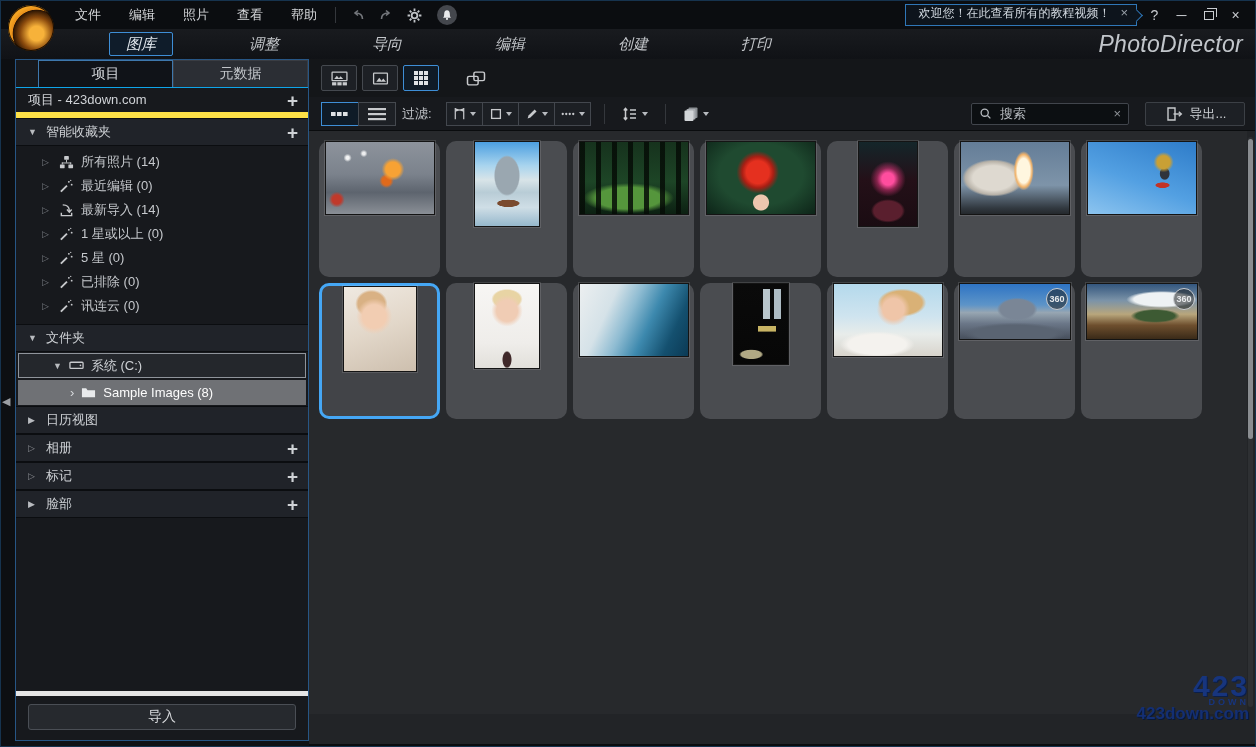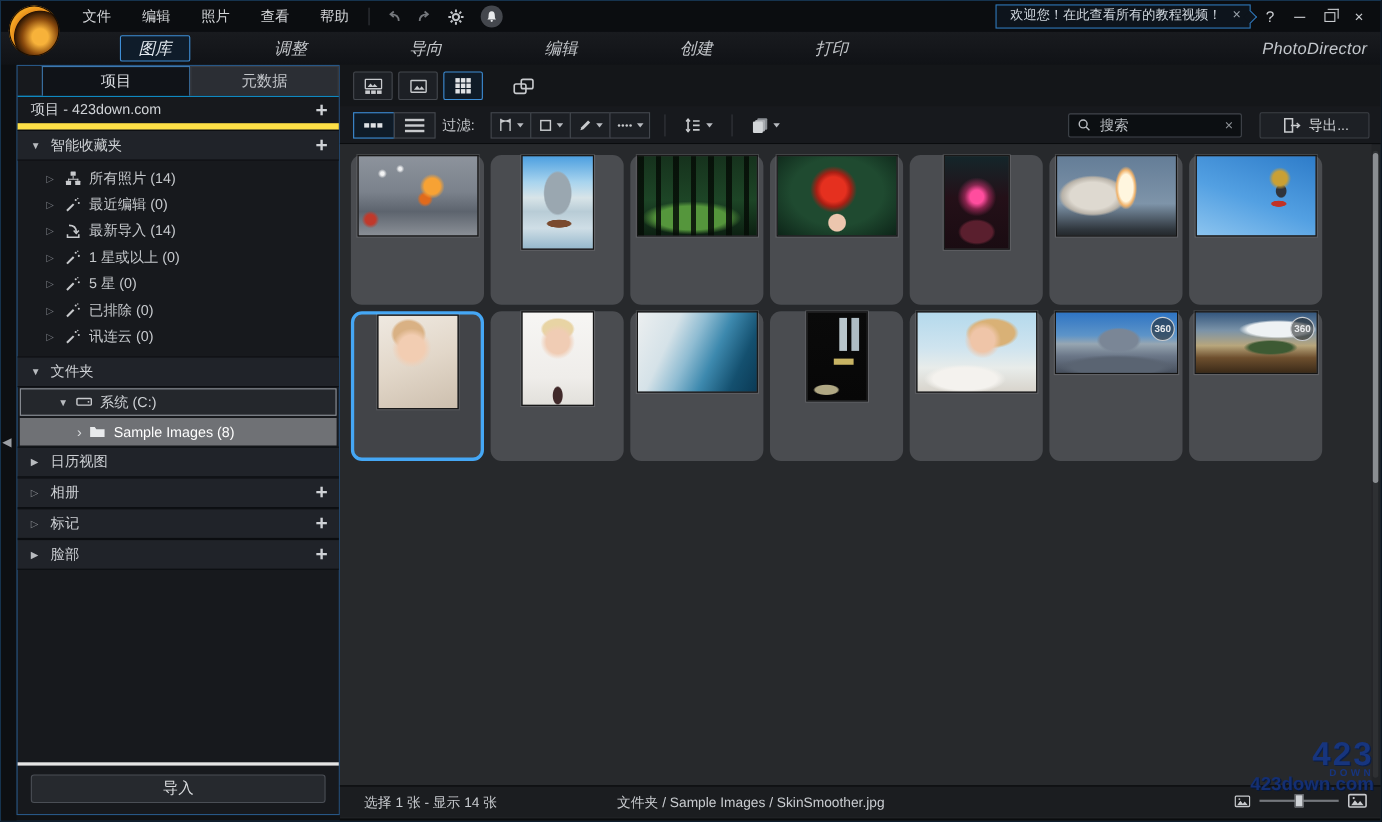--- a/index.html
+++ b/index.html
@@ -22,21 +22,21 @@
   .tip-tail{width:9px;height:9px;border-top:1px solid #2f77b8;border-right:1px solid #2f77b8;background:#0d141c;transform:rotate(45deg);margin-left:-5px;}
   .winbtn{color:#c9ccd0;font-size:14px;width:27px;text-align:center;}
   .ic-restore{position:relative;width:10px;height:9px;border:1px solid #c9ccd0;display:inline-block;}
   .ic-restore::before{content:"";position:absolute;left:2px;top:-4px;width:9px;height:8px;border-top:1px solid #c9ccd0;border-right:1px solid #c9ccd0;}
 
   
   .tabbar{position:absolute;left:0;top:28px;width:1256px;height:30px;background:linear-gradient(180deg,#191b1f,#101216);display:flex;align-items:center;font-style:italic;}
   .tabs{display:flex;margin-left:108px;gap:59px;align-items:center;}
   .mtab{color:#c3c6ca;font-size:15px;width:64px;height:24px;display:flex;align-items:center;justify-content:center;}
   .mtab.active{border:1px solid #3e8ed6;background:#0f1c2a;color:#e2e8ee;border-radius:2px;}
-  .brand{position:absolute;right:14px;top:0;height:30px;display:flex;align-items:center;color:#c2c6cb;font-size:15px;letter-spacing:.3px;}
+  .brand{position:absolute;right:14px;top:0;height:30px;display:flex;align-items:center;color:#c2c6cb;font-size:23px;letter-spacing:.3px;}
 
   
   .lstrip{position:absolute;left:0;top:58px;width:14px;height:689px;background:#0d0f12;}
   .lstrip .col{position:absolute;left:1px;top:336px;color:#9b9ea3;font-size:11px;}
 
   
   .sidebar{position:absolute;left:14px;top:58px;width:294px;height:682px;background:#17191d;border:1px solid #275685;display:flex;flex-direction:column;}
   .stabs{display:flex;height:28px;padding-left:22px;border-bottom:1px solid #0ea5e9;}
   .stab{flex:1;display:flex;align-items:center;justify-content:center;font-size:14px;color:#c2c5c9;background:#2b2e34;border:1px solid #3a3d43;border-bottom:none;}
   .stab.active{background:#101318;border:1px solid #3e78ad;border-bottom:none;color:#d8dbdf;}
@@ -46,21 +46,21 @@
   .sec .arr{width:18px;font-size:9px;color:#b8bbbf;}
   .sec .arr.open-o{color:#8a8d92;}
   .tree{padding:4px 0 6px 0;}
   .trow{height:24px;display:flex;align-items:center;padding-left:26px;color:#c6c9cd;font-size:13px;gap:7px;}
   .trow .arr{font-size:9px;color:#787c82;width:10px;}
   .ticon{width:15px;height:15px;flex:0 0 15px;}
   .drive-row{height:25px;display:flex;align-items:center;gap:7px;padding-left:34px;margin:1px 2px;border:1px solid #8f949b;background:#24272c;color:#cfd2d6;font-size:13px;}
   .sample-row{height:25px;display:flex;align-items:center;gap:7px;padding-left:52px;margin:1px 2px;background:#6f7175;color:#fdfdfd;font-size:13px;}
   .sample-row .chev{color:#d8dadd;font-size:13px;}
   .side-fill{flex:1;}
-  .import-zone{border-top:3px solid #e5e5e5;padding:8px 12px 10px 12px;}
+  .import-zone{border-top:5px solid #e5e5e5;padding:8px 12px 10px 12px;}
   .import-btn{width:100%;height:26px;background:#26292e;border:1px solid #4a4e55;border-radius:3px;color:#d8dadd;font-size:14px;display:flex;align-items:center;justify-content:center;}
 
   
   .main{position:absolute;left:308px;top:58px;width:948px;height:689px;background:#222427;border-right:1px solid #1e4f7d;}
   .tbar1{position:absolute;left:0;top:0;width:100%;height:38px;background:#141619;display:flex;align-items:center;padding-left:12px;gap:5px;}
   .tbar2{position:absolute;left:0;top:38px;width:100%;height:34px;background:#17191d;border-bottom:1px solid #0a0c0e;display:flex;align-items:center;padding:0 11px 0 12px;gap:6px;}
   .vbtn{width:36px;height:26px;border:1px solid #45494f;background:#1d2025;display:flex;align-items:center;justify-content:center;border-radius:2px;}
   .vbtn.active{border-color:#3e8ed6;background:#0f1b27;}
   .iconbtn{width:36px;height:26px;display:flex;align-items:center;justify-content:center;}
   .pair{display:flex;}
@@ -602,35 +602,20 @@
       <div class="cell">
           <span class="badge360">360</span>
           <div class="ph pano p14" title="panorama-mountain"></div>
         </div>
     </div>
 
     <div class="scrollbar">
         <div class="thumb"></div>
       </div>
 
-    <div class="statusbar">
-      <span class="sel">选择 1 张 - 显示 14 张</span>
-      <span class="path">文件夹 / Sample Images / SkinSmoother.jpg</span>
-      <div class="zoomer">
-        <svg width="15" height="15">
-            <use href="#i-img"></use>
-          </svg>
-        <div class="ztrack">
-            <div class="zthumb"></div>
-          </div>
-        <svg width="18" height="18">
-            <use href="#i-img"></use>
-          </svg>
-      </div>
-    </div>
     <div class="bstrip"></div>
   </div>
 
   <div class="wm">
     <span class="w1">423</span>
     <span class="w2">DOWN</span>
     <span class="w3">423down.com</span>
   </div>
 
 </div>

